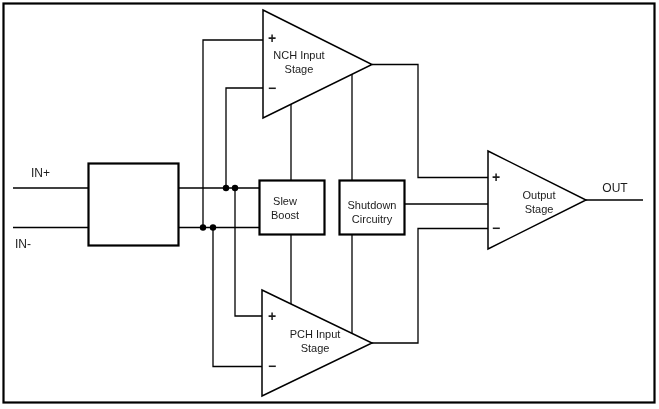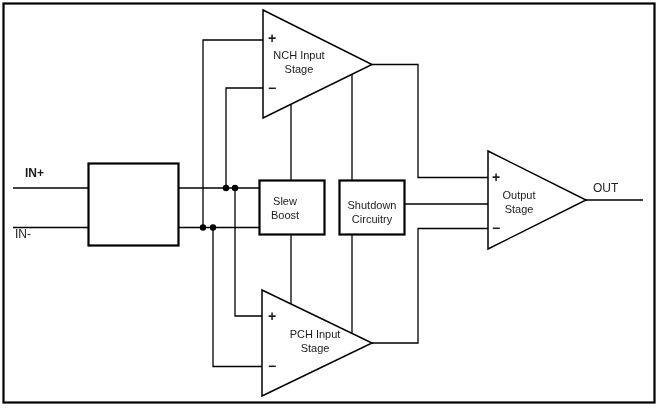--- a/index.html
+++ b/index.html
@@ -78,33 +78,33 @@
     <rect x="88.5" y="163.5" width="90" height="82" fill="#ffffff" stroke="#000000" stroke-width="2.2"></rect>
     <rect x="259.5" y="180.5" width="65" height="54" fill="#ffffff" stroke="#000000" stroke-width="2.2"></rect>
     <rect x="339.5" y="180.5" width="65" height="54" fill="#ffffff" stroke="#000000" stroke-width="2.2"></rect>
 
     <circle cx="226" cy="188" r="3.2" fill="#000000"></circle>
     <circle cx="235" cy="188" r="3.2" fill="#000000"></circle>
     <circle cx="203" cy="227.5" r="3.2" fill="#000000"></circle>
     <circle cx="213" cy="227.5" r="3.2" fill="#000000"></circle>
   </svg>
 
-  <div class="io-label" style="left:25px; top:167px;font-weight:bold;">IN+</div>
-  <div class="io-label" style="left:15px; top:228px;">IN-</div>
-  <div class="io-label" style="left:593px; top:182px; width:44px; text-align:left;">OUT</div>
+  <div class="io-label" style="left:31px; top:167px;">IN+</div>
+  <div class="io-label" style="left:15px; top:238px;">IN-</div>
+  <div class="io-label" style="left:593px; top:182px; width:44px; text-align:center;">OUT</div>
 
   <div class="block-label" style="left:259px; top:180px; width:52px; height:55px;">Slew
 Boost</div>
   <div class="block-label" style="left:339px; top:180px; width:66px; height:64px;">Shutdown
 Circuitry</div>
   <div class="block-label" style="left:259px; top:44px; width:80px; height:36px;">NCH Input
 Stage</div>
   <div class="block-label" style="left:275px; top:323px; width:80px; height:36px;">PCH Input
 Stage</div>
-  <div class="block-label" style="left:488px; top:184px; width:62px; height:36px;">Output
+  <div class="block-label" style="left:508px; top:184px; width:62px; height:36px;">Output
 Stage</div>
 
   <div class="sign" style="left:266px; top:31px;">+</div>
   <div class="sign" style="left:266px; top:81px;">−</div>
   <div class="sign" style="left:266px; top:309px;">+</div>
   <div class="sign" style="left:266px; top:359px;">−</div>
   <div class="sign" style="left:490px; top:170px;">+</div>
   <div class="sign" style="left:490px; top:221px;">−</div>
 
 </div>

